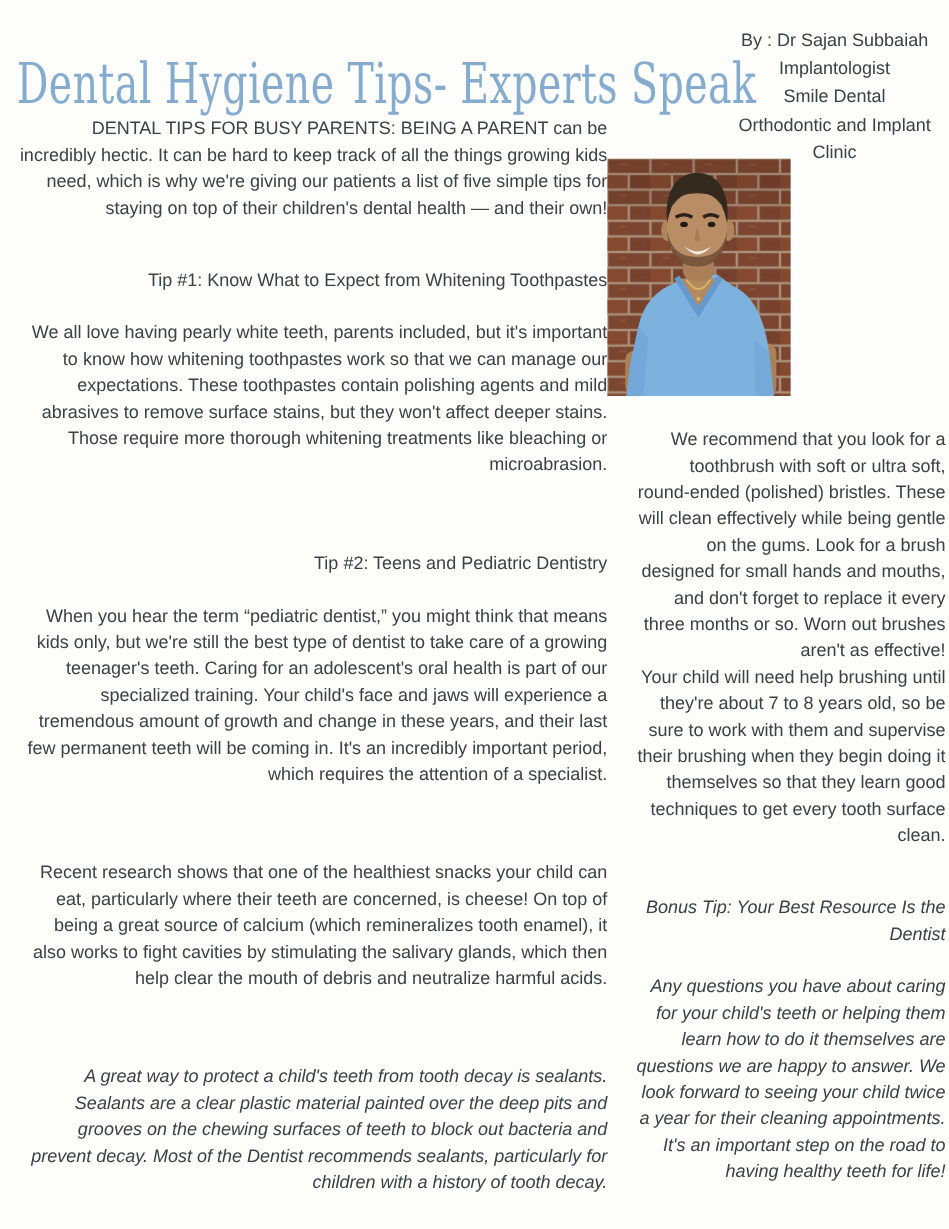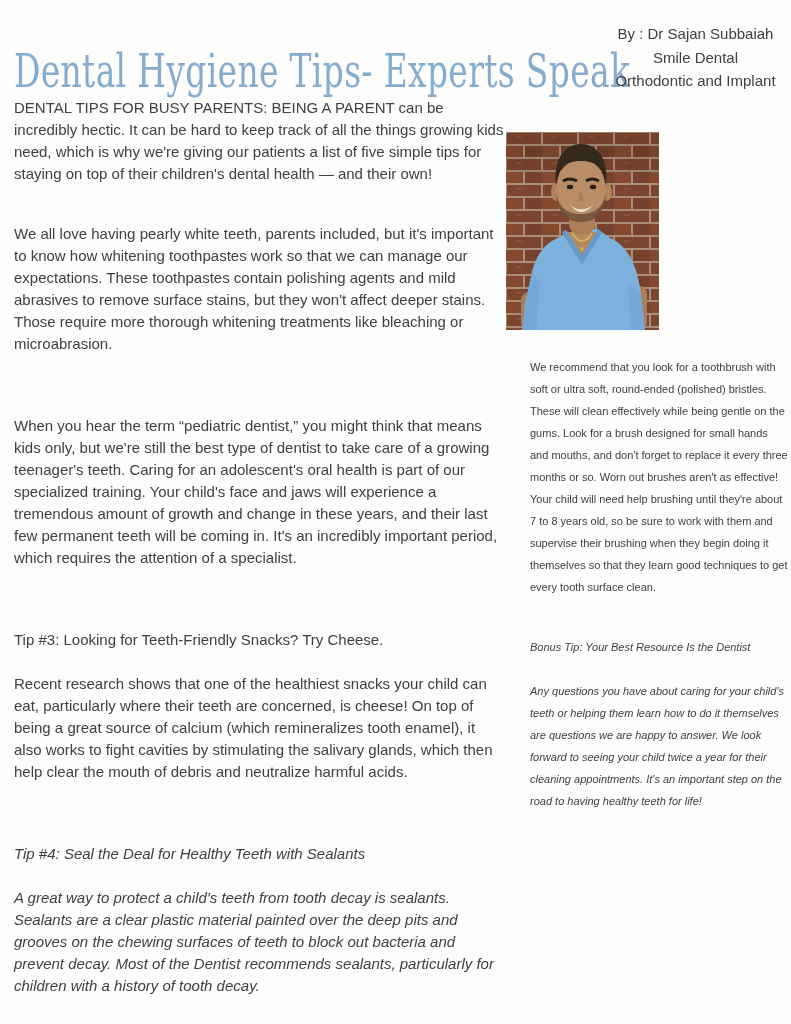--- a/index.html
+++ b/index.html
@@ -26,36 +26,38 @@
   .byline div{white-space:nowrap;}
   .photo-frame{
     position:absolute; left:506px; top:132px; width:153px; height:198px;
   }
   .col-left{
     position:absolute; left:14px; top:97px; width:492px;
     font-size:15px; line-height:22px;
   }
   .col-right{
     position:absolute; left:530px; top:356px; width:258px;
-    font-size:11px; line-height:22px;
+    font-size:15px; line-height:22px;
   }
-  .para{margin:0 0 16px 0; white-space:pre-line;}
+  .para{margin:0 0 16px 0; white-space:pre-line;text-align:right;}
   .para:last-child{margin-bottom:0;font-style:italic;}
 </style>
 </head>
 <body>
 
 <div class="page">
 
   <h1 class="page-title">Dental Hygiene Tips- Experts Speak</h1>
 
   <div class="byline">
     <div>By : Dr Sajan Subbaiah</div>
+    <div>Implantologist</div>
     <div>Smile Dental</div>
     <div>Orthodontic and Implant</div>
+    <div>Clinic</div>
   </div>
 
   <div class="photo-frame">
     <svg width="153" height="198" viewBox="0 0 153 198" role="img" aria-label="Dr Sajan Subbaiah in blue scrubs standing in front of a brick wall">
       <defs>
         <pattern id="brick" width="36" height="26" patternUnits="userSpaceOnUse">
           <rect width="36" height="26" fill="#a98f79"></rect>
           <rect x="1" y="1" width="34" height="11" fill="#7c4530"></rect>
           <rect x="-17" y="14" width="34" height="11" fill="#84492f"></rect>
           <rect x="19" y="14" width="34" height="11" fill="#76412d"></rect>
@@ -103,34 +105,34 @@
 
         <path d="M64,73 Q75,82 87,73 Q81,80 75.5,80 Q70,80 64,73 Z" fill="#f3ece2"></path>
       </g>
     </svg>
   </div>
 
   <div class="col-left">
     <p class="para">DENTAL TIPS FOR BUSY PARENTS: BEING A PARENT can be incredibly hectic. It can be hard to keep track of all the things growing kids need, which is why we're giving our patients a list of five simple tips for staying on top of their children's dental health — and their own!</p>
 
     <div class="para">
+      <div>Tip #1: Know What to Expect from Whitening Toothpastes</div>
       <div>We all love having pearly white teeth, parents included, but it's important to know how whitening toothpastes work so that we can manage our expectations. These toothpastes contain polishing agents and mild abrasives to remove surface stains, but they won't affect deeper stains. Those require more thorough whitening treatments like bleaching or microabrasion.</div>
     </div>
 
     <div class="para">
+      <div>Tip #2: Teens and Pediatric Dentistry</div>
       <div>When you hear the term “pediatric dentist,” you might think that means kids only, but we're still the best type of dentist to take care of a growing teenager's teeth. Caring for an adolescent's oral health is part of our specialized training. Your child's face and jaws will experience a tremendous amount of growth and change in these years, and their last few permanent teeth will be coming in. It's an incredibly important period, which requires the attention of a specialist.</div>
     </div>
 
     <div class="para">
-      <div>Tip #3: Looking for Teeth-Friendly Snacks? Try Cheese.</div>
       <div>Recent research shows that one of the healthiest snacks your child can eat, particularly where their teeth are concerned, is cheese! On top of being a great source of calcium (which remineralizes tooth enamel), it also works to fight cavities by stimulating the salivary glands, which then help clear the mouth of debris and neutralize harmful acids.</div>
     </div>
 
     <div class="para">
-      <div>Tip #4: Seal the Deal for Healthy Teeth with Sealants</div>
       <div>A great way to protect a child's teeth from tooth decay is sealants. Sealants are a clear plastic material painted over the deep pits and grooves on the chewing surfaces of teeth to block out bacteria and prevent decay. Most of the  Dentist recommends sealants, particularly for children with a history of tooth decay.</div>
     </div>
 
   </div>
 
   <div class="col-right">
     <p class="para">We recommend that you look for a toothbrush with soft or ultra soft, round-ended (polished) bristles. These will clean effectively while being gentle on the gums. Look for a brush designed for small hands and mouths, and don't forget to replace it every three months or so. Worn out brushes aren't as effective!
 Your child will need help brushing until they're about 7 to 8 years old, so be sure to work with them and supervise their brushing when they begin doing it themselves so that they learn good techniques to get every tooth surface clean.</p>
 
     <div class="para">

